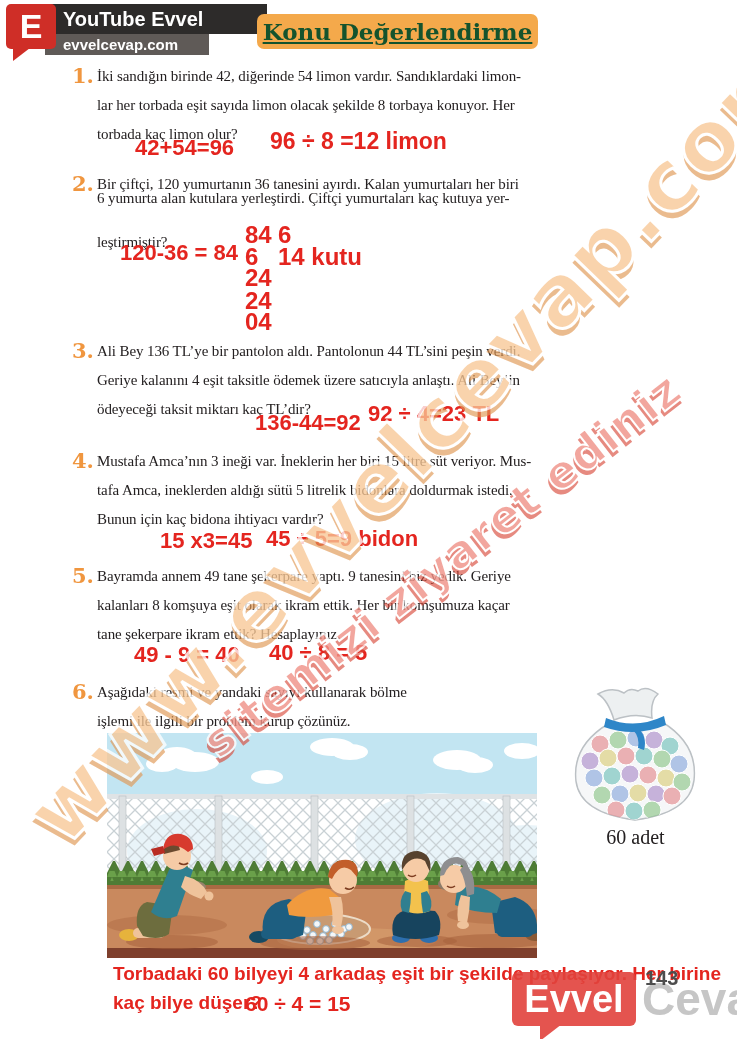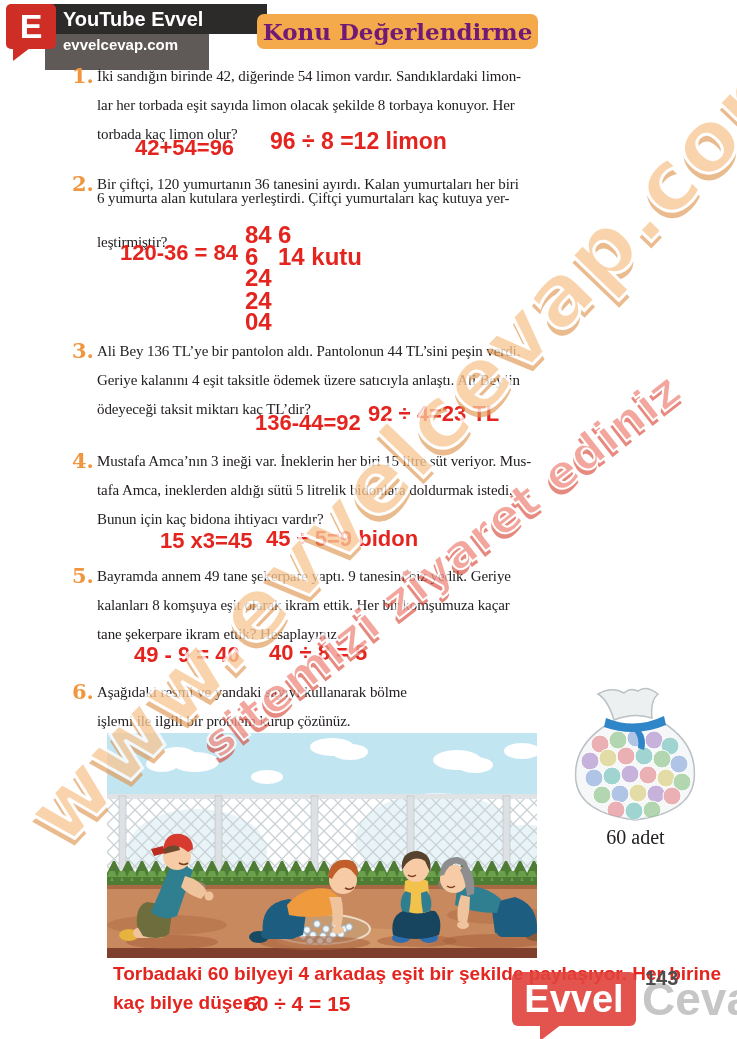--- a/index.html
+++ b/index.html
@@ -3,31 +3,31 @@
 <meta charset="utf-8">
 <style>
   html,body{margin:0;padding:0;background:#fff;}
   .page{position:relative;width:737px;height:1039px;background:#ffffff;overflow:hidden;
         font-family:"Liberation Serif", serif;}
 
   
   .bar-dark{position:absolute;left:45px;top:4px;width:204px;height:30px;background:#2d2b2a;
             color:#fff;font-family:"Liberation Sans",sans-serif;font-weight:bold;font-size:20px;
             line-height:30px;padding-left:18px;}
-  .bar-gray{position:absolute;left:45px;top:34px;width:146px;height:36px;background:#5f5a57;
+  .bar-gray{position:absolute;left:45px;top:34px;width:146px;height:21px;background:#5f5a57;
             color:#fff;font-family:"Liberation Sans",sans-serif;font-weight:bold;font-size:15px;
             line-height:21px;padding-left:18px;}
   .badge{position:absolute;left:6px;top:4px;width:50px;height:45px;background:#cf2e27;border-radius:5px;
          color:#fff;font-family:"Liberation Sans",sans-serif;font-weight:bold;font-size:34px;
          text-align:center;line-height:45px;z-index:3;}
   .badge::after{content:"";position:absolute;left:7px;top:100%;margin-top:-1px;width:0;height:0;
          border-top:13px solid #cf2e27;border-right:17px solid transparent;}
   .title-box{position:absolute;left:257px;top:14px;width:281px;height:35px;background:#f4a94b;
          border-radius:7px;text-align:center;}
-  .title-box span{font-family:"DejaVu Serif",serif;font-weight:bold;font-size:23px;line-height:35px;color:#701a75;}
+  .title-box span{font-family:"DejaVu Serif",serif;font-weight:bold;font-size:23px;line-height:35px;color:#14532d;text-decoration:underline;}
 
   
   .qnum{position:absolute;left:72px;font-family:"DejaVu Serif",serif;font-weight:bold;font-size:21px;
         color:#f0963f;line-height:28px;}
   .qline{position:absolute;left:97px;font-size:15px;line-height:28px;color:#242021;white-space:nowrap;
          letter-spacing:-0.1px;}
   .red{position:absolute;color:#e4251f;font-family:"Liberation Sans",sans-serif;font-weight:600;
        font-size:22px;white-space:nowrap;line-height:24px;}
   .divrow{font-size:24px;line-height:21px;}
 

